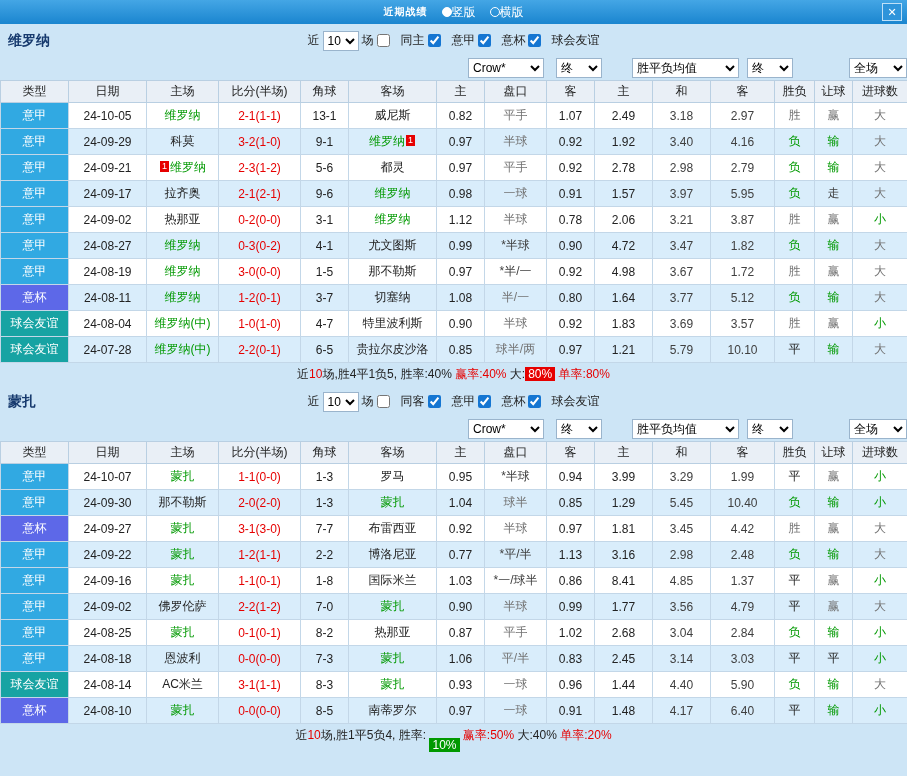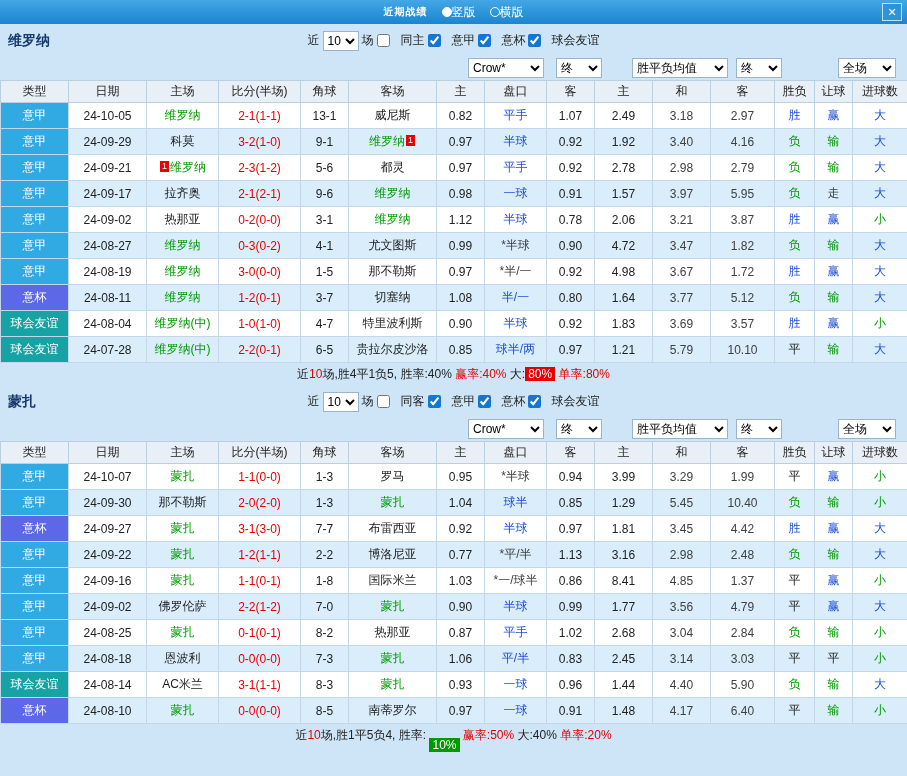--- a/index.html
+++ b/index.html
@@ -28,32 +28,32 @@
   .section { margin-top:2px; }
   .section-head { position:relative; height:29px; display:flex; align-items:center; justify-content:center; }
   .team-name { position:absolute; left:8px; font-size:14px; font-weight:bold; color:#173a6e; }
   .filters { display:flex; align-items:center; gap:3px; }
   .filters select, .selects-row select { font-size:12px; height:20px; background:#fff; border:1px solid #9ab4cc; }
   label.chk { display:flex; align-items:center; gap:11px; cursor:pointer; }
   input[type=checkbox] { width:13px; height:13px; accent-color:#1576d2; }
   .selects-row { height:25px; display:flex; align-items:center; }
   .sel-bk  { margin-left:468px; width:76px; }
   .sel-f1  { margin-left:12px;  width:46px; }
-  .sel-avg { margin-left:30px;  width:96px; }
+  .sel-avg { margin-left:30px;  width:107px; }
   .sel-f2  { margin-left:8px;   width:46px; }
   .sel-sc  { margin-left:56px;  width:58px; }
   
   table.stats { width:907px; border-collapse:collapse; table-layout:fixed; background:#fff; font-size:12px; }
   table.stats th { background:#e9eff6; border:1px solid #b9cfe2; height:22px; font-weight:normal; color:#222; }
   table.stats td { border:1px solid #c3d7e8; height:26px; text-align:center; overflow:hidden; white-space:nowrap; }
   tbody tr:nth-child(even) td { background:#d9edfb; }
   td.lg-a   { background:#31a9e2 !important; color:#fff; }
   td.lg-cup { background:#5d68e8 !important; color:#fff; }
   td.lg-fr  { background:#17a3a3 !important; color:#fff; }
-  .c-red{color:#1d4ed8} .c-green{color:#009900} .c-blue{color:#404040} .c-black{color:#222}
+  .c-red{color:#737373} .c-green{color:#009900} .c-blue{color:#404040} .c-black{color:#222}
   .focus { color:#009900; }
   .score { color:#e60000; }
   .badge {
     background:#e60000; color:#fff; font-size:9px; line-height:11px;
     padding:0 2px; display:inline-block; vertical-align:2px; margin:0 1px;
   }
   .section-footer { height:22px; display:flex; align-items:center; justify-content:center; }
   .section-footer span { white-space:pre; }
   .fc-k{color:#222} .fc-r{color:#e60000} .fc-w{color:#fff}
   .hl{ padding:0 3px; }

